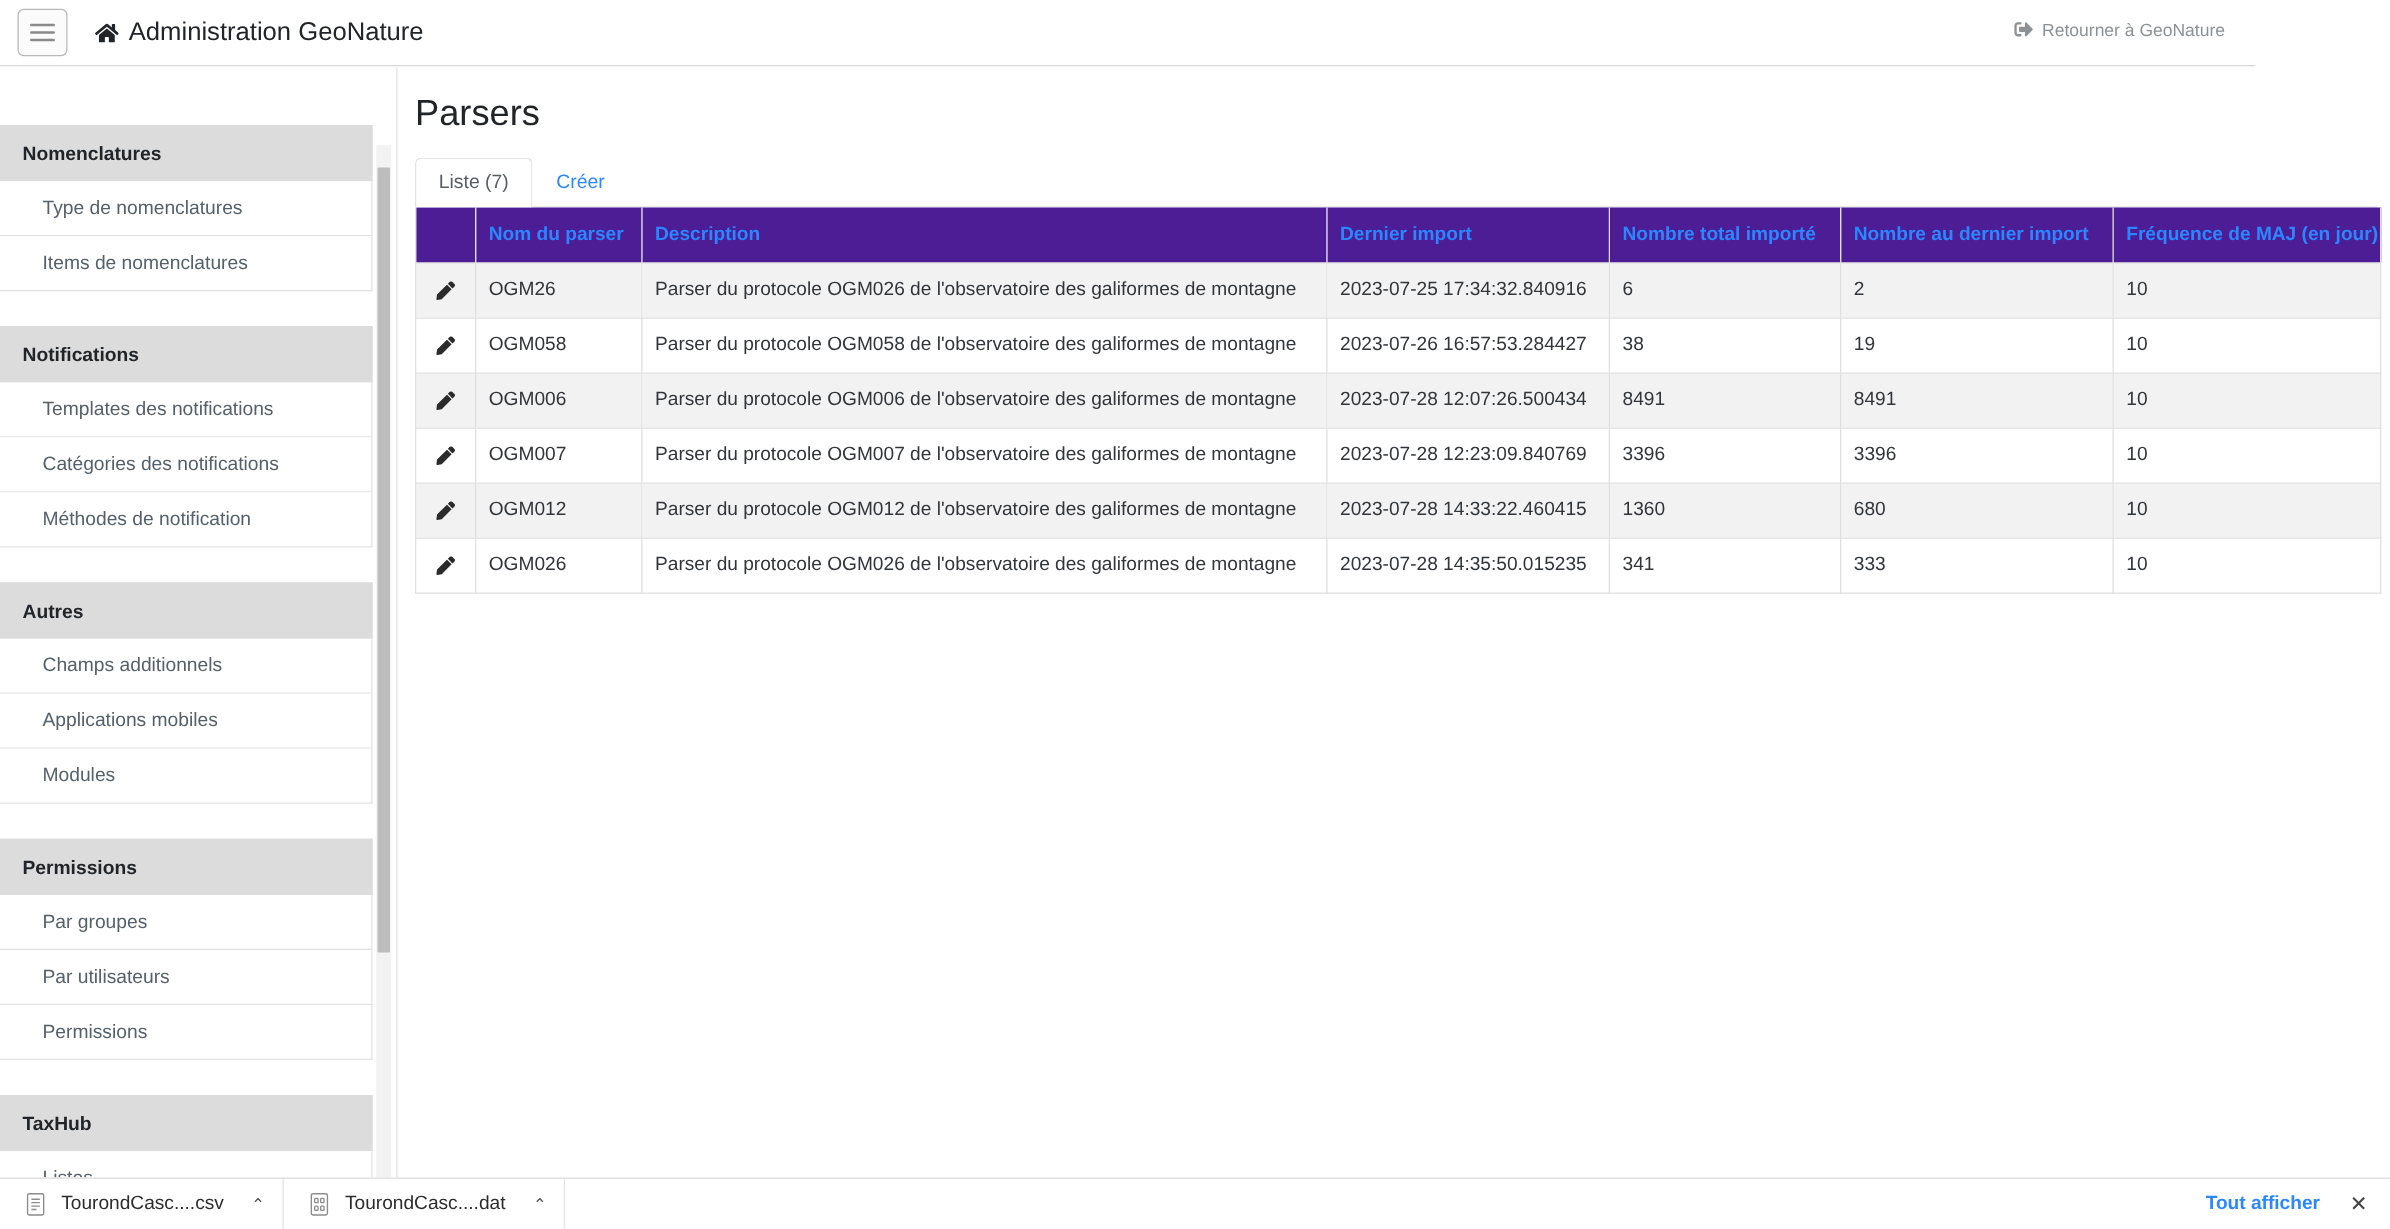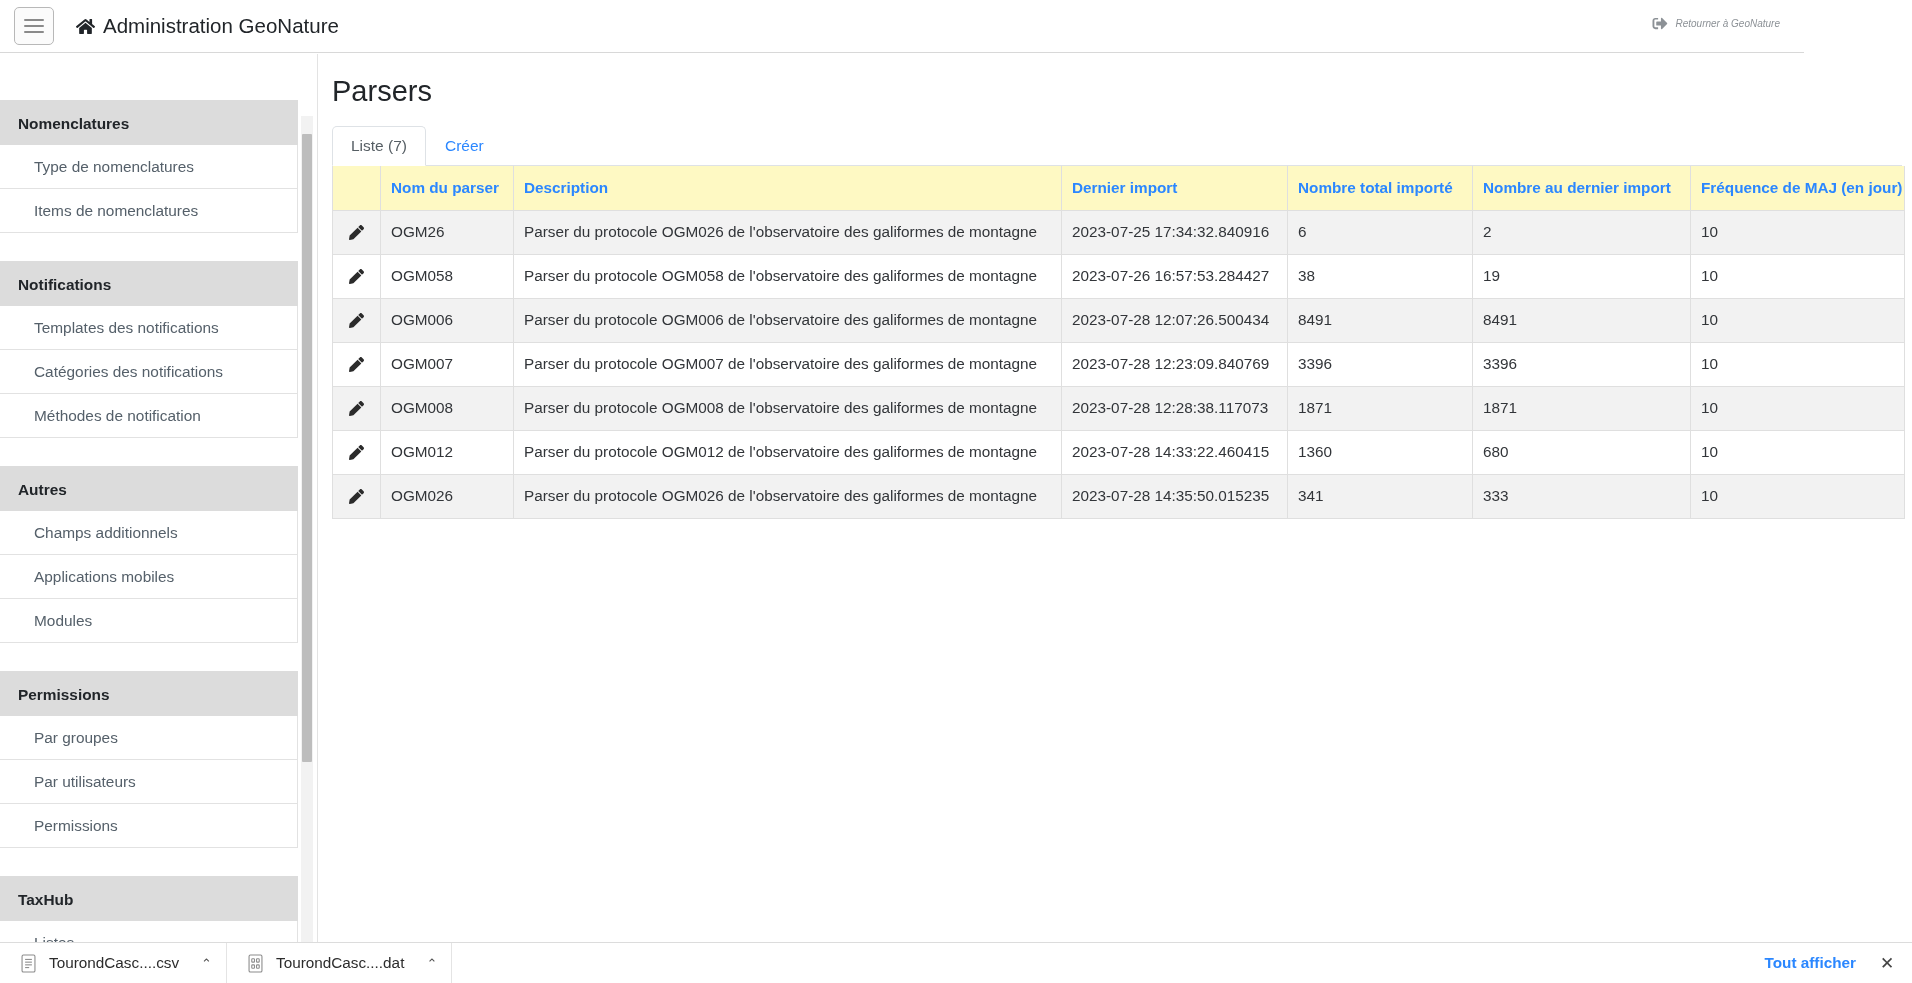--- a/index.html
+++ b/index.html
@@ -48,28 +48,27 @@
     align-items: center;
     gap: 8px;
     text-decoration: none;
     white-space: nowrap;
   }
   .home-icon svg { display: block; }
   #return-link {
     position: absolute;
     right: 24px;
     top: 16px;
-    font-size: 10px;
+    font-size: 14px;
     color: #8c9196;
     display: flex;
-    align-items: center;
+    align-items: flex-start;
     gap: 7px;
     text-decoration: none;
     white-space: nowrap;
-    font-style: italic;
   }
   #return-link svg { display: block; }
 
   
   #sidebar-wrap {
     position: absolute;
     left: 0; top: 54px;
     width: 318px;
     height: 888px;
     overflow: hidden;
@@ -176,21 +175,21 @@
     table-layout: fixed;
     font-size: 15.3px;
   }
   thead th {
     color: #2b87ff;
     font-weight: bold;
     text-align: left;
     padding: 12px 10px 12px 10px;
     border: 1px solid #dfdfdf;
     border-top: none;
-    background: #fef9c3;
+    background: #4c1d95;
     vertical-align: middle;
     white-space: nowrap;
     height: 44px;
     cursor: pointer;
   }
   tbody td {
     padding: 11px 28px 11px 10px;
     border: 1px solid #dfdfdf;
     color: #323539;
     height: 44px;
@@ -409,33 +408,20 @@
             <td class="edit-cell"><span class="pencil-btn">
                 <svg width="15" height="15" viewBox="0 0 512 512" fill="#2b2b2b">
                   <path d="M497.9 142.1l-46.1 46.1c-4.7 4.7-12.3 4.7-17 0l-111-111c-4.7-4.7-4.7-12.3 0-17l46.1-46.1c18.7-18.7 49.1-18.7 67.9 0l60.1 60.1c18.8 18.7 18.8 49.1 0 67.9zM284.2 99.8L21.6 362.4.4 483.9c-2.9 16.4 11.4 30.6 27.8 27.8l121.5-21.3 262.6-262.6c4.7-4.7 4.7-12.3 0-17l-111-111c-4.8-4.7-12.4-4.7-17.1 0z"></path>
                 </svg>
               </span></td>
             <td>OGM007</td>
             <td>Parser du protocole OGM007 de l'observatoire des galiformes de montagne</td>
             <td>2023-07-28 12:23:09.840769</td>
             <td>3396</td>
             <td>3396</td>
-            <td>10</td>
-          </tr>
-          <tr>
-            <td class="edit-cell"><span class="pencil-btn">
-                <svg width="15" height="15" viewBox="0 0 512 512" fill="#2b2b2b">
-                  <path d="M497.9 142.1l-46.1 46.1c-4.7 4.7-12.3 4.7-17 0l-111-111c-4.7-4.7-4.7-12.3 0-17l46.1-46.1c18.7-18.7 49.1-18.7 67.9 0l60.1 60.1c18.8 18.7 18.8 49.1 0 67.9zM284.2 99.8L21.6 362.4.4 483.9c-2.9 16.4 11.4 30.6 27.8 27.8l121.5-21.3 262.6-262.6c4.7-4.7 4.7-12.3 0-17l-111-111c-4.8-4.7-12.4-4.7-17.1 0z"></path>
-                </svg>
-              </span></td>
-            <td>OGM008</td>
-            <td>Parser du protocole OGM008 de l'observatoire des galiformes de montagne</td>
-            <td>2023-07-28 12:28:38.117073</td>
-            <td>1871</td>
-            <td>1871</td>
             <td>10</td>
           </tr>
           <tr>
             <td class="edit-cell"><span class="pencil-btn">
                 <svg width="15" height="15" viewBox="0 0 512 512" fill="#2b2b2b">
                   <path d="M497.9 142.1l-46.1 46.1c-4.7 4.7-12.3 4.7-17 0l-111-111c-4.7-4.7-4.7-12.3 0-17l46.1-46.1c18.7-18.7 49.1-18.7 67.9 0l60.1 60.1c18.8 18.7 18.8 49.1 0 67.9zM284.2 99.8L21.6 362.4.4 483.9c-2.9 16.4 11.4 30.6 27.8 27.8l121.5-21.3 262.6-262.6c4.7-4.7 4.7-12.3 0-17l-111-111c-4.8-4.7-12.4-4.7-17.1 0z"></path>
                 </svg>
               </span></td>
             <td>OGM012</td>
             <td>Parser du protocole OGM012 de l'observatoire des galiformes de montagne</td>

